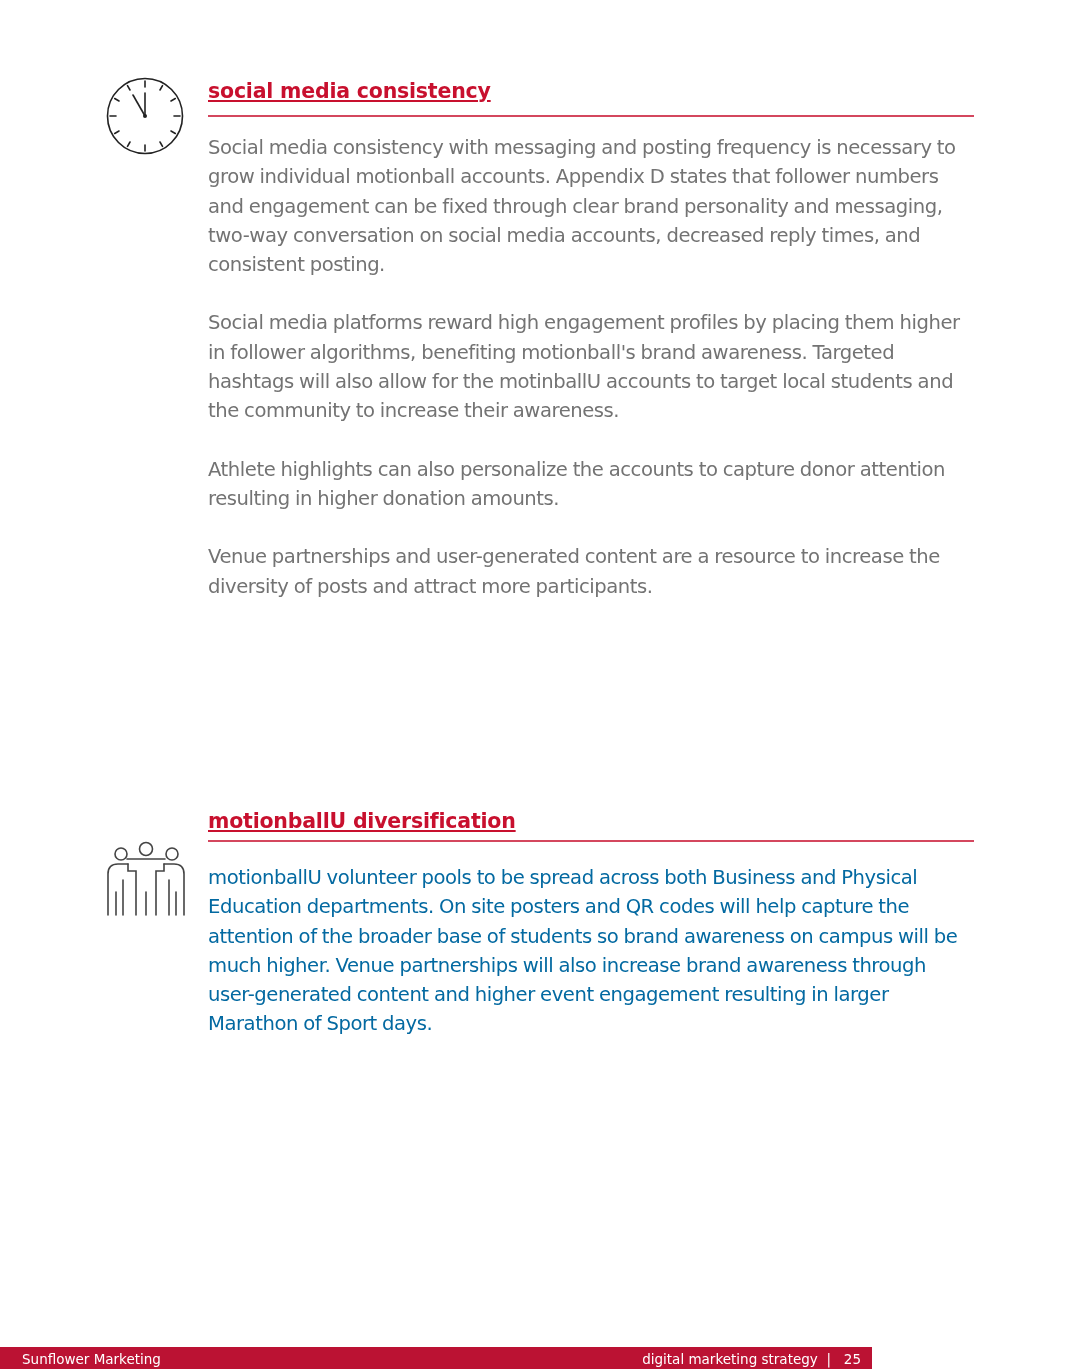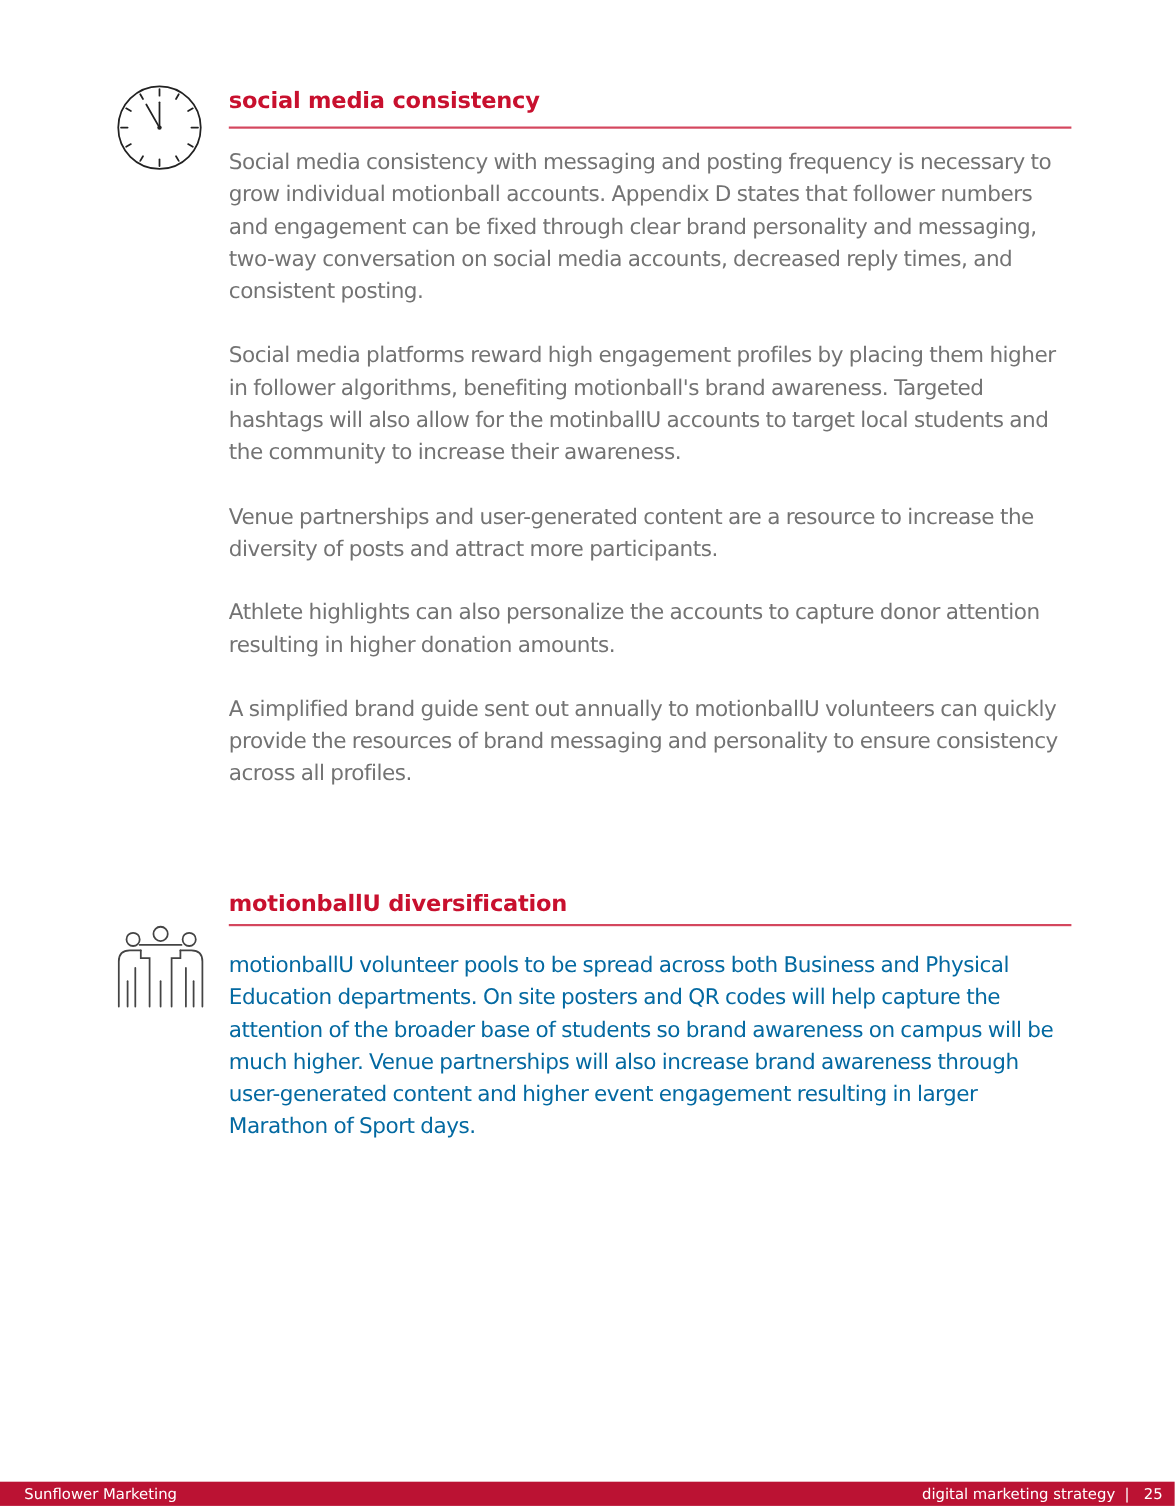--- a/index.html
+++ b/index.html
@@ -4,30 +4,31 @@
 <style>
   html, body { margin: 0; padding: 0; }
   body {
     width: 1068px; height: 1369px; background: #ffffff; position: relative; overflow: hidden;
     font-family: "DejaVu Sans", sans-serif;
   }
   .section { position: absolute; left: 208px; width: 766px; }
   .heading {
     color: #c8102e; font-weight: bold; font-size: 20.5px; line-height: 26px; margin: 0;
     letter-spacing: -0.2px;
+    text-decoration: underline;
   }
   .rule { height: 2px; background: #d4475e; margin-top: 11px; }
   .para {
     font-size: 19.6px; line-height: 29.3px; color: #737373; margin: 0; letter-spacing: -0.45px;
     word-spacing: -0.5px;
   }
   .para.gray { color: #0369a1; }
   .icon { position: absolute; }
   .footer {
-    position: absolute; left: 0; bottom: 0; width: 1068px; height: 22px; background: #bb1233;
+    position: absolute; left: 0; bottom: 0; width: 872px; height: 22px; background: #bb1233;
     color: #ffffff; font-size: 13.5px; line-height: 24px;
   }
   .footer .left { position: absolute; left: 22px; top: 0; }
   .footer .right { position: absolute; right: 11px; top: 0; }
 </style>
 </head>
 <body>
 
 <div class="icon" style="left:106px; top:77px; width:78px; height:80px;">
   <svg width="78" height="80" viewBox="0 0 78 80">
@@ -51,23 +52,22 @@
     <circle cx="39" cy="39" r="2" fill="#222"></circle>
   </svg>
 </div>
 
 <div class="section" style="top:78px;">
   <h2 class="heading">social media consistency</h2>
   <div class="rule"></div>
   <div style="margin-top:16px;">
     <p class="para">Social media consistency with messaging and posting frequency is necessary to grow individual motionball accounts. Appendix D states that follower numbers and engagement can be fixed through clear brand personality and messaging, two-way conversation on social media accounts, decreased reply times, and consistent posting.</p>
     <p class="para" style="margin-top:29px;">Social media platforms reward high engagement profiles by placing them higher in follower algorithms, benefiting motionball's brand awareness. Targeted hashtags will also allow for the motinballU accounts to target local students and the community to increase their awareness.</p>
+    <p class="para" style="margin-top:29px;">Athlete highlights can also personalize the accounts to capture donor attention resulting in higher donation amounts.</p>
     <p class="para" style="margin-top:29px;">Venue partnerships and user-generated content are a resource to increase the diversity of posts and attract more participants.</p>
-    <p class="para" style="margin-top:29px;">Athlete highlights can also personalize the accounts to capture donor attention resulting in higher donation amounts.</p>
-    <p class="para" style="margin-top:29px;">A simplified brand guide sent out annually to motionballU volunteers can quickly provide the resources of brand messaging and personality to ensure consistency across all profiles.</p>
   </div>
 </div>
 
 <div class="icon" style="left:106px; top:840px; width:80px; height:78px;">
   <svg width="80" height="78" viewBox="0 0 80 78">
     <g fill="none" stroke="#444" stroke-width="1.6" stroke-linecap="round">
       <circle cx="15" cy="14" r="6"></circle>
       <circle cx="40" cy="9" r="6.5"></circle>
       <circle cx="66" cy="14" r="6"></circle>
       <path d="M21 19 L59 19"></path>

